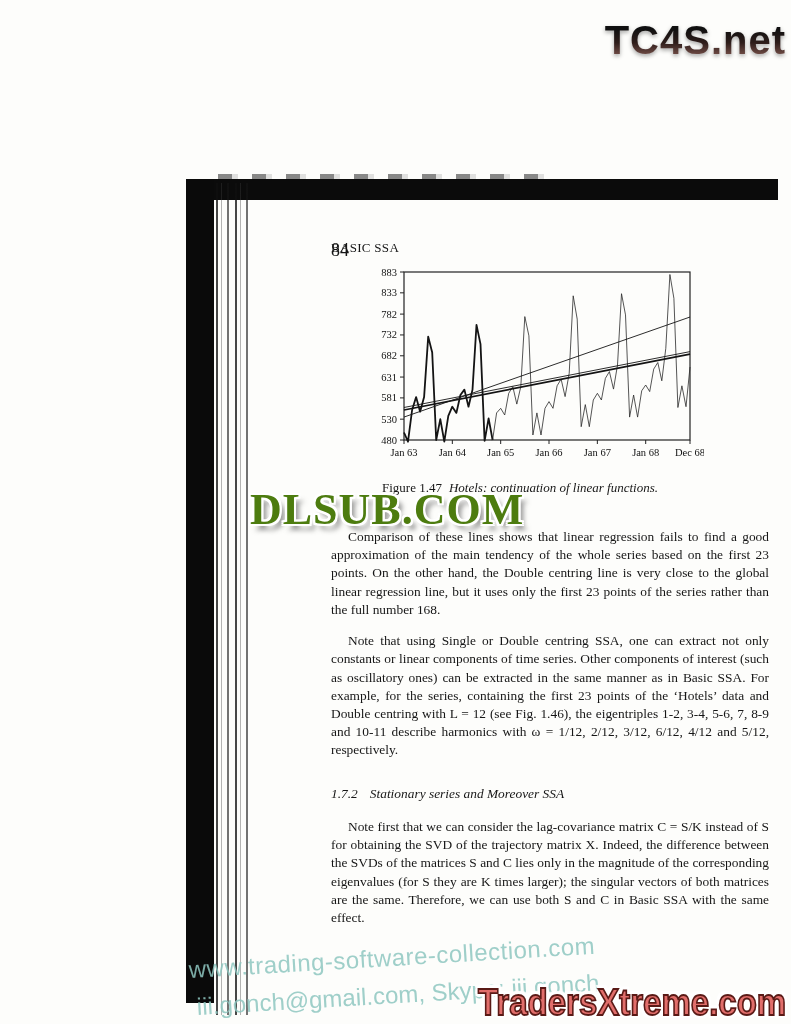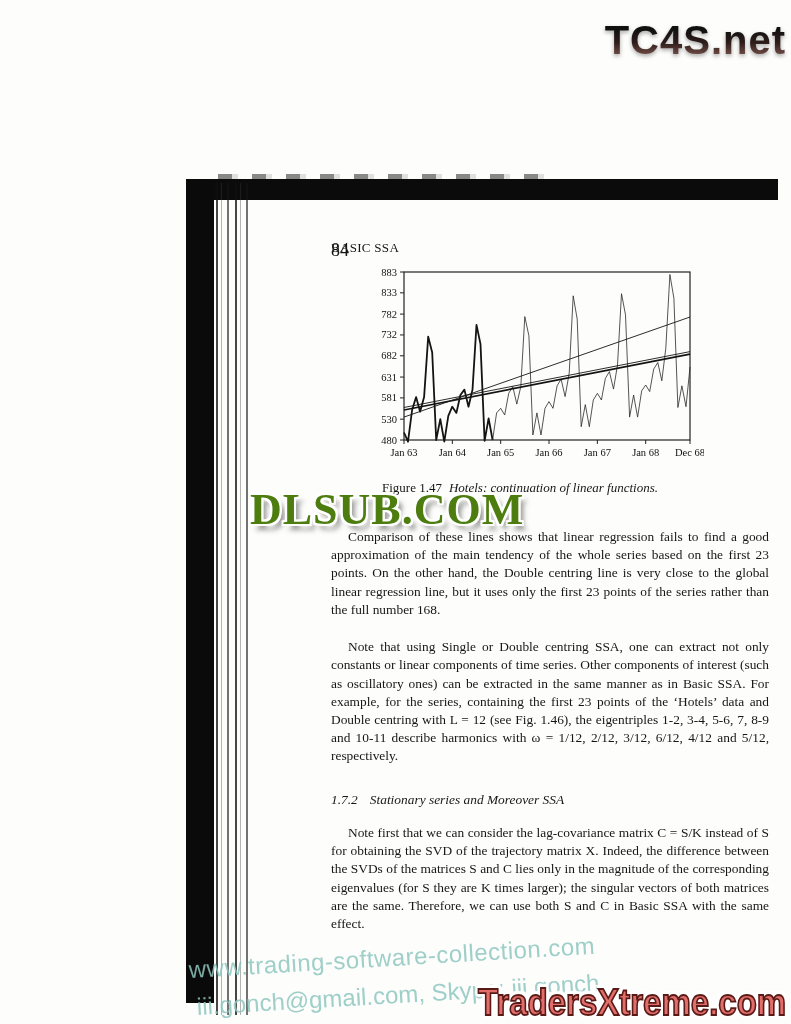--- a/index.html
+++ b/index.html
@@ -63,21 +63,21 @@
                  font-size:13px; font-weight:normal; letter-spacing:.3px; }
   .figure-chart { position:absolute; left:368px; top:262px; }
   .figure-caption { position:absolute; left:315px; top:480px; width:410px; text-align:center; font-size:13px; }
   .figure-caption i { margin-left:7px; }
   .body-text {
     position:absolute; left:331px; top:528px; width:438px;
     font-size:13.4px; line-height:1.36; text-align:justify;
   }
   .body-text p { margin:0; text-indent:17px; }
   .body-text p.flush { text-indent:0; }
-  .body-text p.space-before { margin-top:19px; }
+  .body-text p.space-before { margin-top:13px; }
   .section-heading { margin:25px 0 15px 0; font-size:13.4px; font-style:italic; }
   .section-heading .num { margin-right:12px; }
 </style>
 </head>
 <body>
 
 <div class="wm-tc4s">TC4S.net</div>
 
 <div class="scan-top-bar"></div>
 <div class="scan-left-strip"></div>

